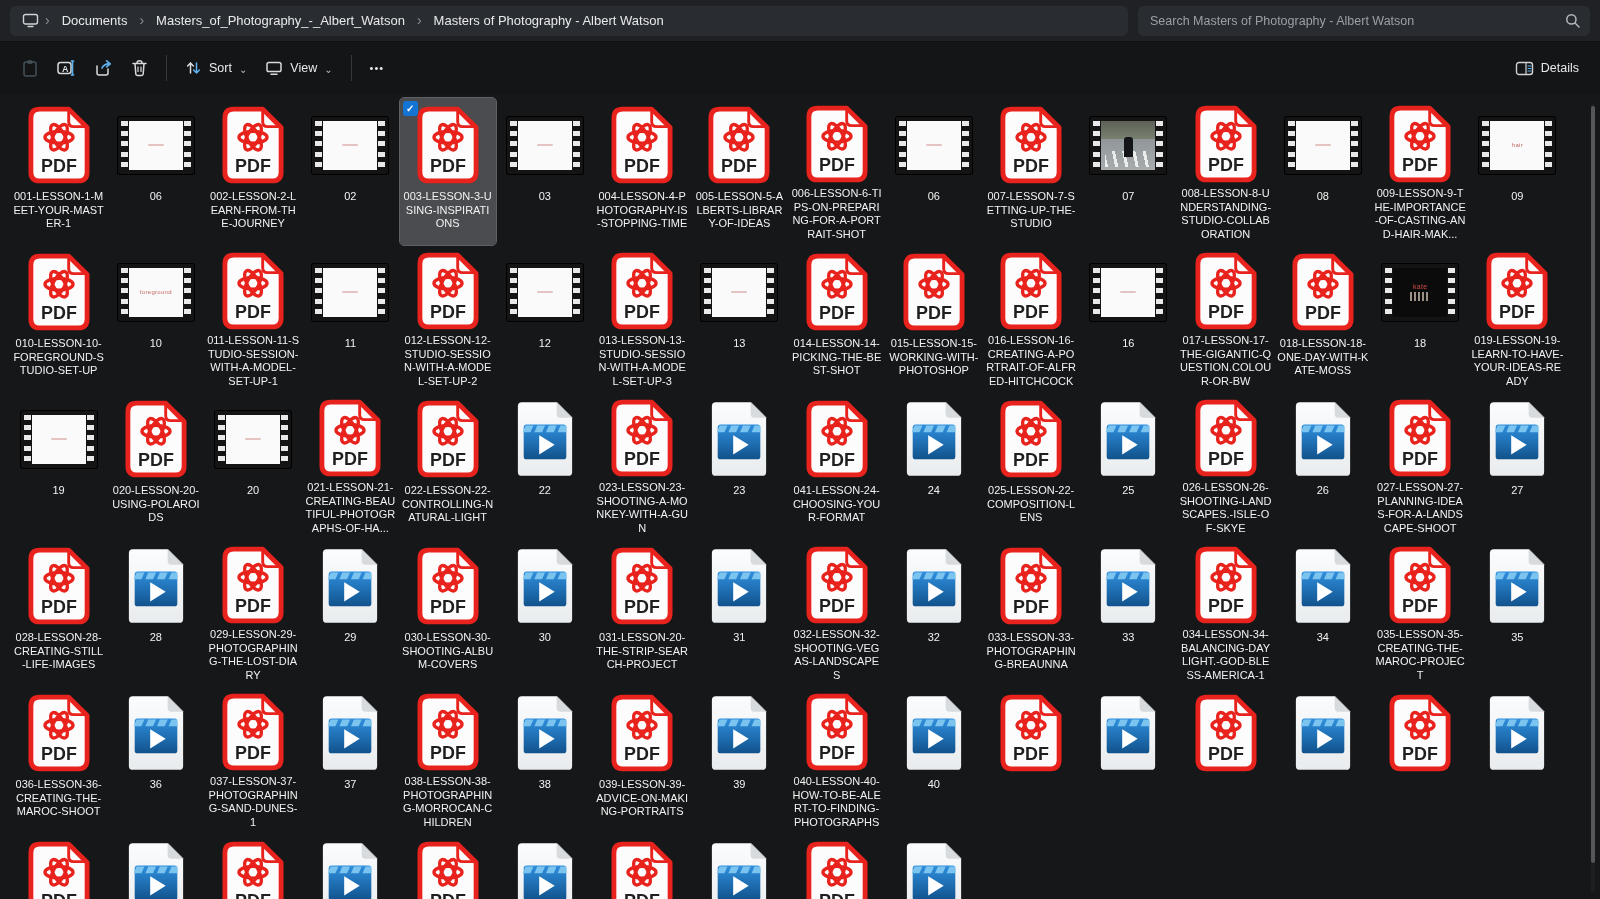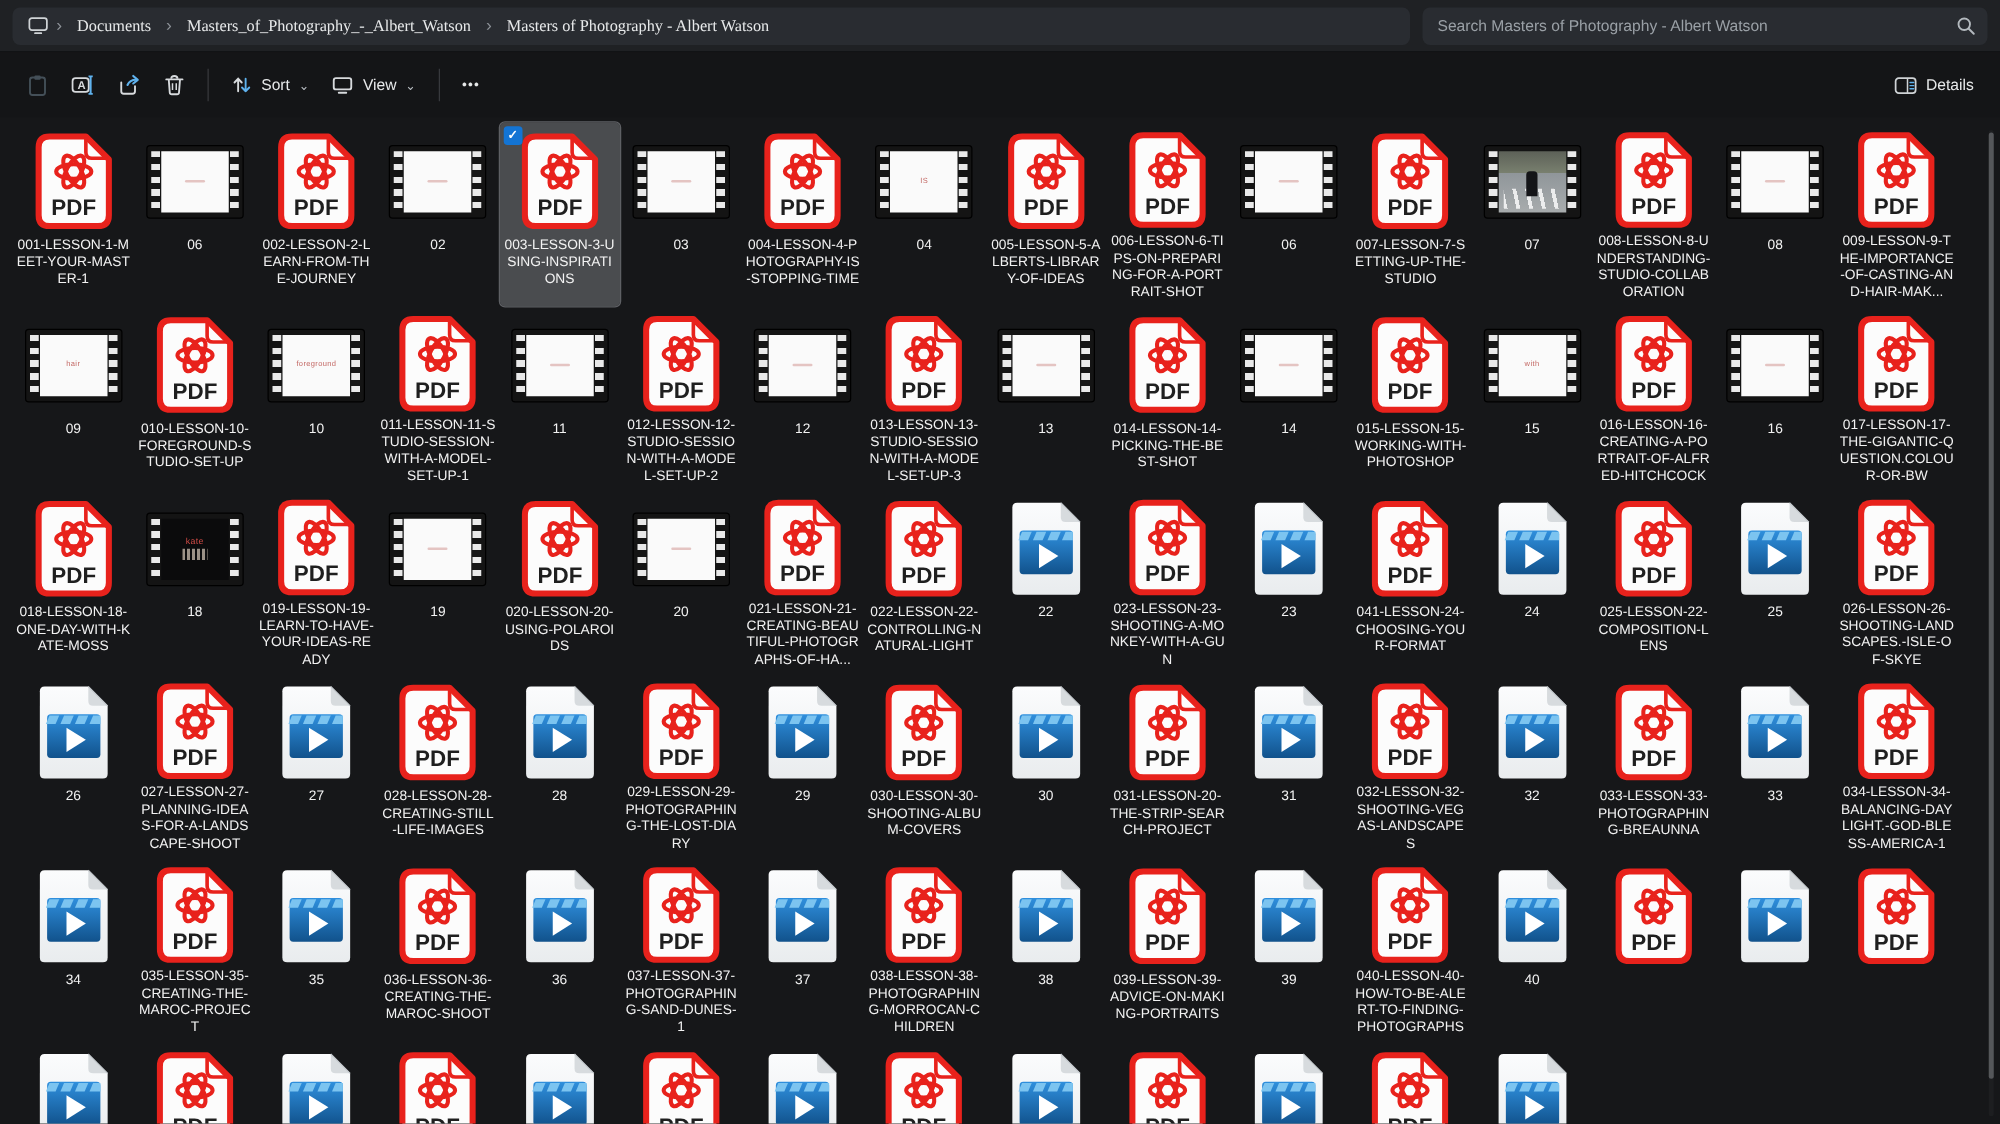--- a/index.html
+++ b/index.html
@@ -14,21 +14,21 @@
   .addressbar{
     height:42px;background:#1f2124;display:flex;align-items:center;
     padding:0 10px;gap:10px;box-sizing:border-box;
     border-bottom:1px solid #0e0f10;
   }
   .crumb-pill{
     flex:1;height:30px;background:#292c31;border-radius:6px;
     display:flex;align-items:center;padding:0 12px;gap:6px;
     color:#e7e9ea;font-size:13px;white-space:nowrap;overflow:hidden;
   }
-  .crumb-seg{padding:3px 6px;border-radius:4px;cursor:default;font-family:Liberation Serif, serif;}
+  .crumb-seg{padding:3px 6px;border-radius:4px;cursor:default;}
   .crumb-chev{color:#8d9298;font-size:14px;line-height:1;transform:translateY(-1px);}
   .pc-icon svg{display:block}
   .search-box{
     width:452px;height:30px;background:#292c31;border-radius:6px;
     display:flex;align-items:center;box-sizing:border-box;padding:0 10px;
   }
   .search-box input{
     flex:1;background:transparent;border:none;outline:none;
     color:#0ea5e9;font-size:12.5px;font-family:"Liberation Sans",sans-serif;
   }
@@ -325,33 +325,20 @@
     </g>
     <text x="32" y="68" text-anchor="middle" font-family="Liberation Sans, sans-serif" font-size="18.5" font-weight="bold" fill="#1f1f1f">PDF</text>
   </svg>
 </div>
           <div class="label">004-LESSON-4-PHOTOGRAPHY-IS-STOPPING-TIME</div>
         </div>
       </div>
       <div class="cell">
         <div class="item">
           <div class="icon-box">
-  <div class="film">
-    <div class="film-inner">
-
-      <span class="caption">IS</span>
-    </div>
-  </div>
-</div>
-          <div class="label">04</div>
-        </div>
-      </div>
-      <div class="cell">
-        <div class="item">
-          <div class="icon-box">
   <svg width="62" height="78" viewBox="0 0 64 80">
     <path d="M12 3 H42 L61 22 V68 Q61 77 52 77 H12 Q3 77 3 68 V12 Q3 3 12 3 Z" fill="#fcfcfc" stroke="#e8221c" stroke-width="5" stroke-linejoin="round"></path>
     <path d="M42 4 L42 16 Q42 21 47 21 L60 21" fill="none" stroke="#e8221c" stroke-width="3"></path>
     <g stroke="#e8221c" stroke-width="3.4" fill="none">
       <ellipse cx="32" cy="32" rx="14.5" ry="6"></ellipse>
       <ellipse cx="32" cy="32" rx="14.5" ry="6" transform="rotate(62 32 32)"></ellipse>
       <ellipse cx="32" cy="32" rx="14.5" ry="6" transform="rotate(-62 32 32)"></ellipse>
     </g>
     <text x="32" y="68" text-anchor="middle" font-family="Liberation Sans, sans-serif" font-size="18.5" font-weight="bold" fill="#1f1f1f">PDF</text>
   </svg>
@@ -612,194 +599,168 @@
     </g>
     <text x="32" y="68" text-anchor="middle" font-family="Liberation Sans, sans-serif" font-size="18.5" font-weight="bold" fill="#1f1f1f">PDF</text>
   </svg>
 </div>
           <div class="label">014-LESSON-14-PICKING-THE-BEST-SHOT</div>
         </div>
       </div>
       <div class="cell">
         <div class="item">
           <div class="icon-box">
+  <svg width="62" height="78" viewBox="0 0 64 80">
+    <path d="M12 3 H42 L61 22 V68 Q61 77 52 77 H12 Q3 77 3 68 V12 Q3 3 12 3 Z" fill="#fcfcfc" stroke="#e8221c" stroke-width="5" stroke-linejoin="round"></path>
+    <path d="M42 4 L42 16 Q42 21 47 21 L60 21" fill="none" stroke="#e8221c" stroke-width="3"></path>
+    <g stroke="#e8221c" stroke-width="3.4" fill="none">
+      <ellipse cx="32" cy="32" rx="14.5" ry="6"></ellipse>
+      <ellipse cx="32" cy="32" rx="14.5" ry="6" transform="rotate(62 32 32)"></ellipse>
+      <ellipse cx="32" cy="32" rx="14.5" ry="6" transform="rotate(-62 32 32)"></ellipse>
+    </g>
+    <text x="32" y="68" text-anchor="middle" font-family="Liberation Sans, sans-serif" font-size="18.5" font-weight="bold" fill="#1f1f1f">PDF</text>
+  </svg>
+</div>
+          <div class="label">015-LESSON-15-WORKING-WITH-PHOTOSHOP</div>
+        </div>
+      </div>
+      <div class="cell">
+        <div class="item">
+          <div class="icon-box">
+  <svg width="62" height="78" viewBox="0 0 64 80">
+    <path d="M12 3 H42 L61 22 V68 Q61 77 52 77 H12 Q3 77 3 68 V12 Q3 3 12 3 Z" fill="#fcfcfc" stroke="#e8221c" stroke-width="5" stroke-linejoin="round"></path>
+    <path d="M42 4 L42 16 Q42 21 47 21 L60 21" fill="none" stroke="#e8221c" stroke-width="3"></path>
+    <g stroke="#e8221c" stroke-width="3.4" fill="none">
+      <ellipse cx="32" cy="32" rx="14.5" ry="6"></ellipse>
+      <ellipse cx="32" cy="32" rx="14.5" ry="6" transform="rotate(62 32 32)"></ellipse>
+      <ellipse cx="32" cy="32" rx="14.5" ry="6" transform="rotate(-62 32 32)"></ellipse>
+    </g>
+    <text x="32" y="68" text-anchor="middle" font-family="Liberation Sans, sans-serif" font-size="18.5" font-weight="bold" fill="#1f1f1f">PDF</text>
+  </svg>
+</div>
+          <div class="label">016-LESSON-16-CREATING-A-PORTRAIT-OF-ALFRED-HITCHCOCK</div>
+        </div>
+      </div>
+      <div class="cell">
+        <div class="item">
+          <div class="icon-box">
   <div class="film">
     <div class="film-inner">
 
       <span class="caption squiggle"></span>
     </div>
   </div>
 </div>
-          <div class="label">14</div>
-        </div>
-      </div>
-      <div class="cell">
-        <div class="item">
-          <div class="icon-box">
-  <svg width="62" height="78" viewBox="0 0 64 80">
-    <path d="M12 3 H42 L61 22 V68 Q61 77 52 77 H12 Q3 77 3 68 V12 Q3 3 12 3 Z" fill="#fcfcfc" stroke="#e8221c" stroke-width="5" stroke-linejoin="round"></path>
-    <path d="M42 4 L42 16 Q42 21 47 21 L60 21" fill="none" stroke="#e8221c" stroke-width="3"></path>
-    <g stroke="#e8221c" stroke-width="3.4" fill="none">
-      <ellipse cx="32" cy="32" rx="14.5" ry="6"></ellipse>
-      <ellipse cx="32" cy="32" rx="14.5" ry="6" transform="rotate(62 32 32)"></ellipse>
-      <ellipse cx="32" cy="32" rx="14.5" ry="6" transform="rotate(-62 32 32)"></ellipse>
-    </g>
-    <text x="32" y="68" text-anchor="middle" font-family="Liberation Sans, sans-serif" font-size="18.5" font-weight="bold" fill="#1f1f1f">PDF</text>
-  </svg>
-</div>
-          <div class="label">015-LESSON-15-WORKING-WITH-PHOTOSHOP</div>
+          <div class="label">16</div>
+        </div>
+      </div>
+      <div class="cell">
+        <div class="item">
+          <div class="icon-box">
+  <svg width="62" height="78" viewBox="0 0 64 80">
+    <path d="M12 3 H42 L61 22 V68 Q61 77 52 77 H12 Q3 77 3 68 V12 Q3 3 12 3 Z" fill="#fcfcfc" stroke="#e8221c" stroke-width="5" stroke-linejoin="round"></path>
+    <path d="M42 4 L42 16 Q42 21 47 21 L60 21" fill="none" stroke="#e8221c" stroke-width="3"></path>
+    <g stroke="#e8221c" stroke-width="3.4" fill="none">
+      <ellipse cx="32" cy="32" rx="14.5" ry="6"></ellipse>
+      <ellipse cx="32" cy="32" rx="14.5" ry="6" transform="rotate(62 32 32)"></ellipse>
+      <ellipse cx="32" cy="32" rx="14.5" ry="6" transform="rotate(-62 32 32)"></ellipse>
+    </g>
+    <text x="32" y="68" text-anchor="middle" font-family="Liberation Sans, sans-serif" font-size="18.5" font-weight="bold" fill="#1f1f1f">PDF</text>
+  </svg>
+</div>
+          <div class="label">017-LESSON-17-THE-GIGANTIC-QUESTION.COLOUR-OR-BW</div>
+        </div>
+      </div>
+      <div class="cell">
+        <div class="item">
+          <div class="icon-box">
+  <svg width="62" height="78" viewBox="0 0 64 80">
+    <path d="M12 3 H42 L61 22 V68 Q61 77 52 77 H12 Q3 77 3 68 V12 Q3 3 12 3 Z" fill="#fcfcfc" stroke="#e8221c" stroke-width="5" stroke-linejoin="round"></path>
+    <path d="M42 4 L42 16 Q42 21 47 21 L60 21" fill="none" stroke="#e8221c" stroke-width="3"></path>
+    <g stroke="#e8221c" stroke-width="3.4" fill="none">
+      <ellipse cx="32" cy="32" rx="14.5" ry="6"></ellipse>
+      <ellipse cx="32" cy="32" rx="14.5" ry="6" transform="rotate(62 32 32)"></ellipse>
+      <ellipse cx="32" cy="32" rx="14.5" ry="6" transform="rotate(-62 32 32)"></ellipse>
+    </g>
+    <text x="32" y="68" text-anchor="middle" font-family="Liberation Sans, sans-serif" font-size="18.5" font-weight="bold" fill="#1f1f1f">PDF</text>
+  </svg>
+</div>
+          <div class="label">018-LESSON-18-ONE-DAY-WITH-KATE-MOSS</div>
         </div>
       </div>
       <div class="cell">
         <div class="item">
           <div class="icon-box">
   <div class="film">
-    <div class="film-inner">
+    <div class="film-inner dark">
 
-      <span class="caption">with</span>
+      <span class="caption">kate</span>
     </div>
   </div>
 </div>
-          <div class="label">15</div>
-        </div>
-      </div>
-      <div class="cell">
-        <div class="item">
-          <div class="icon-box">
-  <svg width="62" height="78" viewBox="0 0 64 80">
-    <path d="M12 3 H42 L61 22 V68 Q61 77 52 77 H12 Q3 77 3 68 V12 Q3 3 12 3 Z" fill="#fcfcfc" stroke="#e8221c" stroke-width="5" stroke-linejoin="round"></path>
-    <path d="M42 4 L42 16 Q42 21 47 21 L60 21" fill="none" stroke="#e8221c" stroke-width="3"></path>
-    <g stroke="#e8221c" stroke-width="3.4" fill="none">
-      <ellipse cx="32" cy="32" rx="14.5" ry="6"></ellipse>
-      <ellipse cx="32" cy="32" rx="14.5" ry="6" transform="rotate(62 32 32)"></ellipse>
-      <ellipse cx="32" cy="32" rx="14.5" ry="6" transform="rotate(-62 32 32)"></ellipse>
-    </g>
-    <text x="32" y="68" text-anchor="middle" font-family="Liberation Sans, sans-serif" font-size="18.5" font-weight="bold" fill="#1f1f1f">PDF</text>
-  </svg>
-</div>
-          <div class="label">016-LESSON-16-CREATING-A-PORTRAIT-OF-ALFRED-HITCHCOCK</div>
+          <div class="label">18</div>
+        </div>
+      </div>
+      <div class="cell">
+        <div class="item">
+          <div class="icon-box">
+  <svg width="62" height="78" viewBox="0 0 64 80">
+    <path d="M12 3 H42 L61 22 V68 Q61 77 52 77 H12 Q3 77 3 68 V12 Q3 3 12 3 Z" fill="#fcfcfc" stroke="#e8221c" stroke-width="5" stroke-linejoin="round"></path>
+    <path d="M42 4 L42 16 Q42 21 47 21 L60 21" fill="none" stroke="#e8221c" stroke-width="3"></path>
+    <g stroke="#e8221c" stroke-width="3.4" fill="none">
+      <ellipse cx="32" cy="32" rx="14.5" ry="6"></ellipse>
+      <ellipse cx="32" cy="32" rx="14.5" ry="6" transform="rotate(62 32 32)"></ellipse>
+      <ellipse cx="32" cy="32" rx="14.5" ry="6" transform="rotate(-62 32 32)"></ellipse>
+    </g>
+    <text x="32" y="68" text-anchor="middle" font-family="Liberation Sans, sans-serif" font-size="18.5" font-weight="bold" fill="#1f1f1f">PDF</text>
+  </svg>
+</div>
+          <div class="label">019-LESSON-19-LEARN-TO-HAVE-YOUR-IDEAS-READY</div>
         </div>
       </div>
       <div class="cell">
         <div class="item">
           <div class="icon-box">
   <div class="film">
     <div class="film-inner">
 
       <span class="caption squiggle"></span>
     </div>
   </div>
 </div>
-          <div class="label">16</div>
-        </div>
-      </div>
-      <div class="cell">
-        <div class="item">
-          <div class="icon-box">
-  <svg width="62" height="78" viewBox="0 0 64 80">
-    <path d="M12 3 H42 L61 22 V68 Q61 77 52 77 H12 Q3 77 3 68 V12 Q3 3 12 3 Z" fill="#fcfcfc" stroke="#e8221c" stroke-width="5" stroke-linejoin="round"></path>
-    <path d="M42 4 L42 16 Q42 21 47 21 L60 21" fill="none" stroke="#e8221c" stroke-width="3"></path>
-    <g stroke="#e8221c" stroke-width="3.4" fill="none">
-      <ellipse cx="32" cy="32" rx="14.5" ry="6"></ellipse>
-      <ellipse cx="32" cy="32" rx="14.5" ry="6" transform="rotate(62 32 32)"></ellipse>
-      <ellipse cx="32" cy="32" rx="14.5" ry="6" transform="rotate(-62 32 32)"></ellipse>
-    </g>
-    <text x="32" y="68" text-anchor="middle" font-family="Liberation Sans, sans-serif" font-size="18.5" font-weight="bold" fill="#1f1f1f">PDF</text>
-  </svg>
-</div>
-          <div class="label">017-LESSON-17-THE-GIGANTIC-QUESTION.COLOUR-OR-BW</div>
-        </div>
-      </div>
-      <div class="cell">
-        <div class="item">
-          <div class="icon-box">
-  <svg width="62" height="78" viewBox="0 0 64 80">
-    <path d="M12 3 H42 L61 22 V68 Q61 77 52 77 H12 Q3 77 3 68 V12 Q3 3 12 3 Z" fill="#fcfcfc" stroke="#e8221c" stroke-width="5" stroke-linejoin="round"></path>
-    <path d="M42 4 L42 16 Q42 21 47 21 L60 21" fill="none" stroke="#e8221c" stroke-width="3"></path>
-    <g stroke="#e8221c" stroke-width="3.4" fill="none">
-      <ellipse cx="32" cy="32" rx="14.5" ry="6"></ellipse>
-      <ellipse cx="32" cy="32" rx="14.5" ry="6" transform="rotate(62 32 32)"></ellipse>
-      <ellipse cx="32" cy="32" rx="14.5" ry="6" transform="rotate(-62 32 32)"></ellipse>
-    </g>
-    <text x="32" y="68" text-anchor="middle" font-family="Liberation Sans, sans-serif" font-size="18.5" font-weight="bold" fill="#1f1f1f">PDF</text>
-  </svg>
-</div>
-          <div class="label">018-LESSON-18-ONE-DAY-WITH-KATE-MOSS</div>
-        </div>
-      </div>
-      <div class="cell">
-        <div class="item">
-          <div class="icon-box">
-  <div class="film">
-    <div class="film-inner dark">
-
-      <span class="caption">kate</span>
-    </div>
-  </div>
-</div>
-          <div class="label">18</div>
-        </div>
-      </div>
-      <div class="cell">
-        <div class="item">
-          <div class="icon-box">
-  <svg width="62" height="78" viewBox="0 0 64 80">
-    <path d="M12 3 H42 L61 22 V68 Q61 77 52 77 H12 Q3 77 3 68 V12 Q3 3 12 3 Z" fill="#fcfcfc" stroke="#e8221c" stroke-width="5" stroke-linejoin="round"></path>
-    <path d="M42 4 L42 16 Q42 21 47 21 L60 21" fill="none" stroke="#e8221c" stroke-width="3"></path>
-    <g stroke="#e8221c" stroke-width="3.4" fill="none">
-      <ellipse cx="32" cy="32" rx="14.5" ry="6"></ellipse>
-      <ellipse cx="32" cy="32" rx="14.5" ry="6" transform="rotate(62 32 32)"></ellipse>
-      <ellipse cx="32" cy="32" rx="14.5" ry="6" transform="rotate(-62 32 32)"></ellipse>
-    </g>
-    <text x="32" y="68" text-anchor="middle" font-family="Liberation Sans, sans-serif" font-size="18.5" font-weight="bold" fill="#1f1f1f">PDF</text>
-  </svg>
-</div>
-          <div class="label">019-LESSON-19-LEARN-TO-HAVE-YOUR-IDEAS-READY</div>
+          <div class="label">19</div>
+        </div>
+      </div>
+      <div class="cell">
+        <div class="item">
+          <div class="icon-box">
+  <svg width="62" height="78" viewBox="0 0 64 80">
+    <path d="M12 3 H42 L61 22 V68 Q61 77 52 77 H12 Q3 77 3 68 V12 Q3 3 12 3 Z" fill="#fcfcfc" stroke="#e8221c" stroke-width="5" stroke-linejoin="round"></path>
+    <path d="M42 4 L42 16 Q42 21 47 21 L60 21" fill="none" stroke="#e8221c" stroke-width="3"></path>
+    <g stroke="#e8221c" stroke-width="3.4" fill="none">
+      <ellipse cx="32" cy="32" rx="14.5" ry="6"></ellipse>
+      <ellipse cx="32" cy="32" rx="14.5" ry="6" transform="rotate(62 32 32)"></ellipse>
+      <ellipse cx="32" cy="32" rx="14.5" ry="6" transform="rotate(-62 32 32)"></ellipse>
+    </g>
+    <text x="32" y="68" text-anchor="middle" font-family="Liberation Sans, sans-serif" font-size="18.5" font-weight="bold" fill="#1f1f1f">PDF</text>
+  </svg>
+</div>
+          <div class="label">020-LESSON-20-USING-POLAROIDS</div>
         </div>
       </div>
       <div class="cell">
         <div class="item">
           <div class="icon-box">
   <div class="film">
     <div class="film-inner">
 
       <span class="caption squiggle"></span>
     </div>
   </div>
 </div>
-          <div class="label">19</div>
-        </div>
-      </div>
-      <div class="cell">
-        <div class="item">
-          <div class="icon-box">
-  <svg width="62" height="78" viewBox="0 0 64 80">
-    <path d="M12 3 H42 L61 22 V68 Q61 77 52 77 H12 Q3 77 3 68 V12 Q3 3 12 3 Z" fill="#fcfcfc" stroke="#e8221c" stroke-width="5" stroke-linejoin="round"></path>
-    <path d="M42 4 L42 16 Q42 21 47 21 L60 21" fill="none" stroke="#e8221c" stroke-width="3"></path>
-    <g stroke="#e8221c" stroke-width="3.4" fill="none">
-      <ellipse cx="32" cy="32" rx="14.5" ry="6"></ellipse>
-      <ellipse cx="32" cy="32" rx="14.5" ry="6" transform="rotate(62 32 32)"></ellipse>
-      <ellipse cx="32" cy="32" rx="14.5" ry="6" transform="rotate(-62 32 32)"></ellipse>
-    </g>
-    <text x="32" y="68" text-anchor="middle" font-family="Liberation Sans, sans-serif" font-size="18.5" font-weight="bold" fill="#1f1f1f">PDF</text>
-  </svg>
-</div>
-          <div class="label">020-LESSON-20-USING-POLAROIDS</div>
-        </div>
-      </div>
-      <div class="cell">
-        <div class="item">
-          <div class="icon-box">
-  <div class="film">
-    <div class="film-inner">
-
-      <span class="caption squiggle"></span>
-    </div>
-  </div>
-</div>
           <div class="label">20</div>
         </div>
       </div>
       <div class="cell">
         <div class="item">
           <div class="icon-box">
   <svg width="62" height="78" viewBox="0 0 64 80">
     <path d="M12 3 H42 L61 22 V68 Q61 77 52 77 H12 Q3 77 3 68 V12 Q3 3 12 3 Z" fill="#fcfcfc" stroke="#e8221c" stroke-width="5" stroke-linejoin="round"></path>
     <path d="M42 4 L42 16 Q42 21 47 21 L60 21" fill="none" stroke="#e8221c" stroke-width="3"></path>
     <g stroke="#e8221c" stroke-width="3.4" fill="none">

